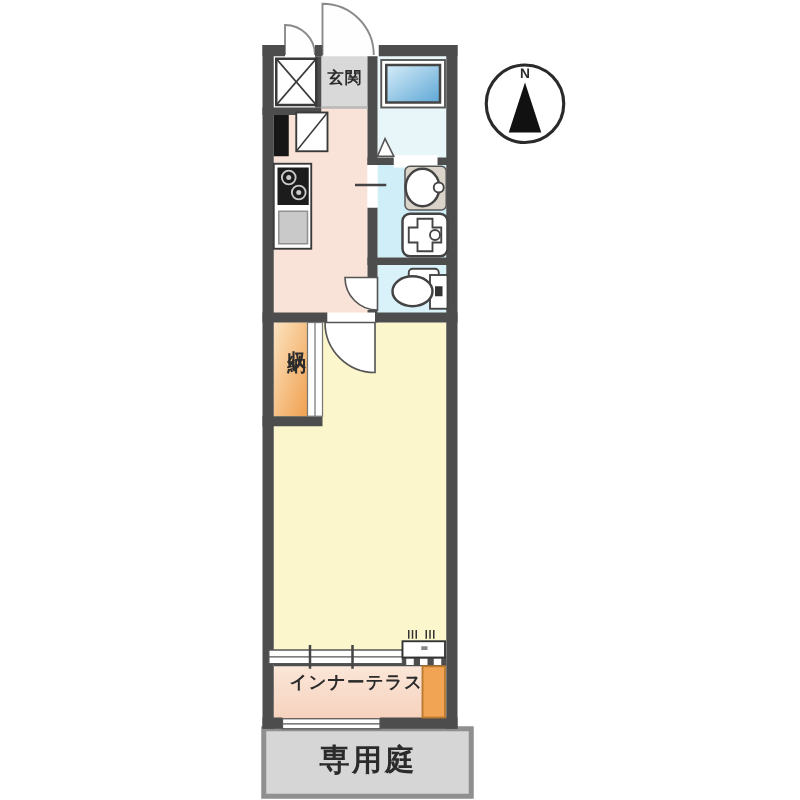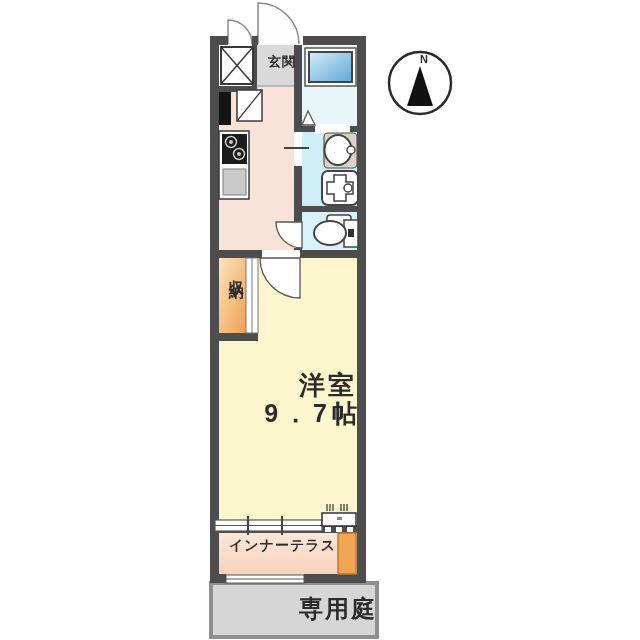--- a/index.html
+++ b/index.html
@@ -1,25 +1,25 @@
 <!DOCTYPE html>
 <html><head>
 <meta charset="utf-8">
 <style>
   html,body{margin:0;padding:0;background:#ffffff;width:640px;height:640px;overflow:hidden;}
   #plan{position:relative;width:640px;height:640px;font-family:"Liberation Sans","DejaVu Sans",sans-serif;}
   #plan svg{position:absolute;left:0;top:0;}
-  .lbl{position:absolute;color:#2b2b2b;text-align:right;line-height:1.1;pointer-events:none;}
+  .lbl{position:absolute;color:#2b2b2b;text-align:center;line-height:1.1;pointer-events:none;}
   .lbl-genkan{left:256px;top:55px;width:40px;font-size:13px;font-weight:bold;letter-spacing:1px;}
   .lbl-closet{left:219px;top:268px;width:28px;height:70px;font-size:15px;font-weight:bold;
               writing-mode:vertical-rl;text-orientation:upright;letter-spacing:4px;text-align:left;
               display:flex;align-items:center;justify-content:flex-start;padding-left:6px;box-sizing:border-box;}
   .lbl-room{left:219px;top:371px;width:138px;font-size:26px;font-weight:bold;letter-spacing:3px;}
   .lbl-room-size{left:214px;top:400px;width:148px;font-size:25px;font-weight:bold;letter-spacing:5px;}
-  .lbl-terrace{left:210px;top:538px;width:126px;font-size:14px;font-weight:bold;letter-spacing:1px;}
+  .lbl-terrace{left:210px;top:538px;width:126px;font-size:14px;font-weight:bold;letter-spacing:1px;padding-left:12px;}
   .lbl-terrace-size{left:210px;top:555px;width:126px;font-size:14px;font-weight:bold;letter-spacing:1px;}
   .lbl-garden{left:212px;top:596px;width:165px;font-size:24px;font-weight:bold;letter-spacing:2px;}
   .lbl-north{left:412px;top:53px;width:16px;font-size:11px;font-weight:bold;}
 </style>
 </head>
 <body>
 
 <div id="plan">
 <svg width="640" height="640" viewBox="0 0 640 640">
   <defs>
@@ -163,18 +163,16 @@
   </g>
 
   <g>
     <circle cx="420" cy="83" r="31" fill="#ffffff" stroke="#2a2a2a" stroke-width="2.5"></circle>
     <polygon points="420,66 407,106 433,106" fill="#111111"></polygon>
   </g>
 </svg>
 
   <div class="lbl lbl-genkan">玄関</div>
   <div class="lbl lbl-closet">収納</div>
-  <div class="lbl lbl-room">洋室</div>
-  <div class="lbl lbl-room-size">9．7帖</div>
   <div class="lbl lbl-terrace">インナーテラス</div>
   <div class="lbl lbl-garden">専用庭</div>
   <div class="lbl lbl-north">N</div>
 </div>
 
 </body></html>

